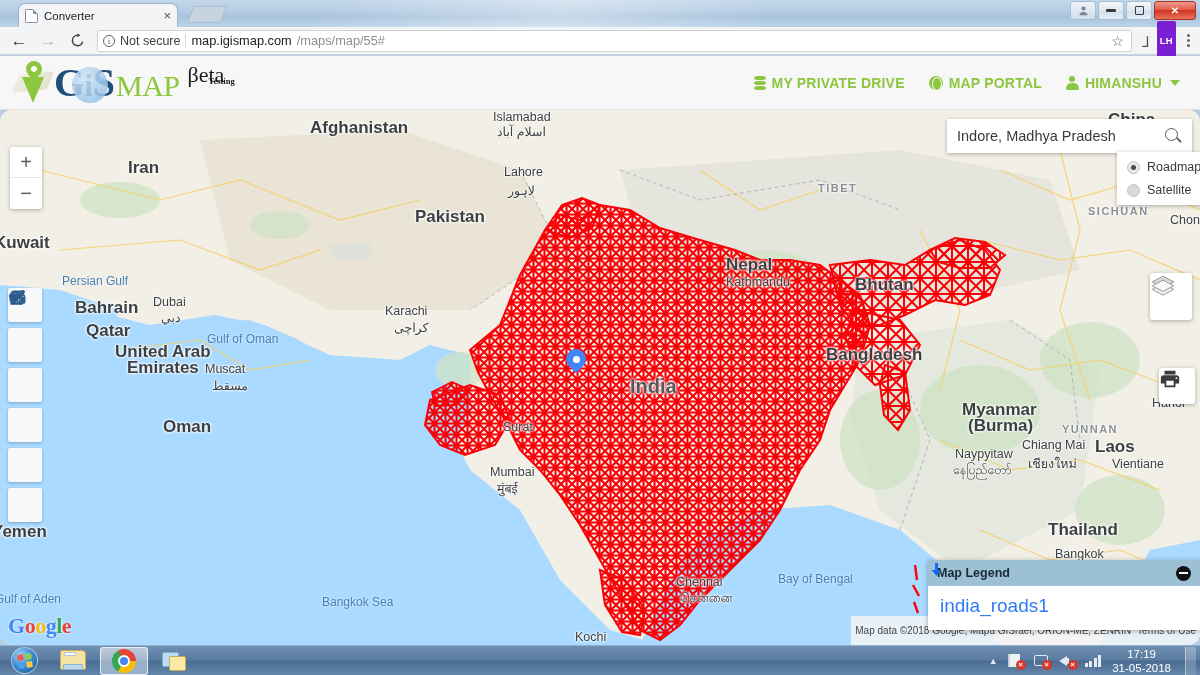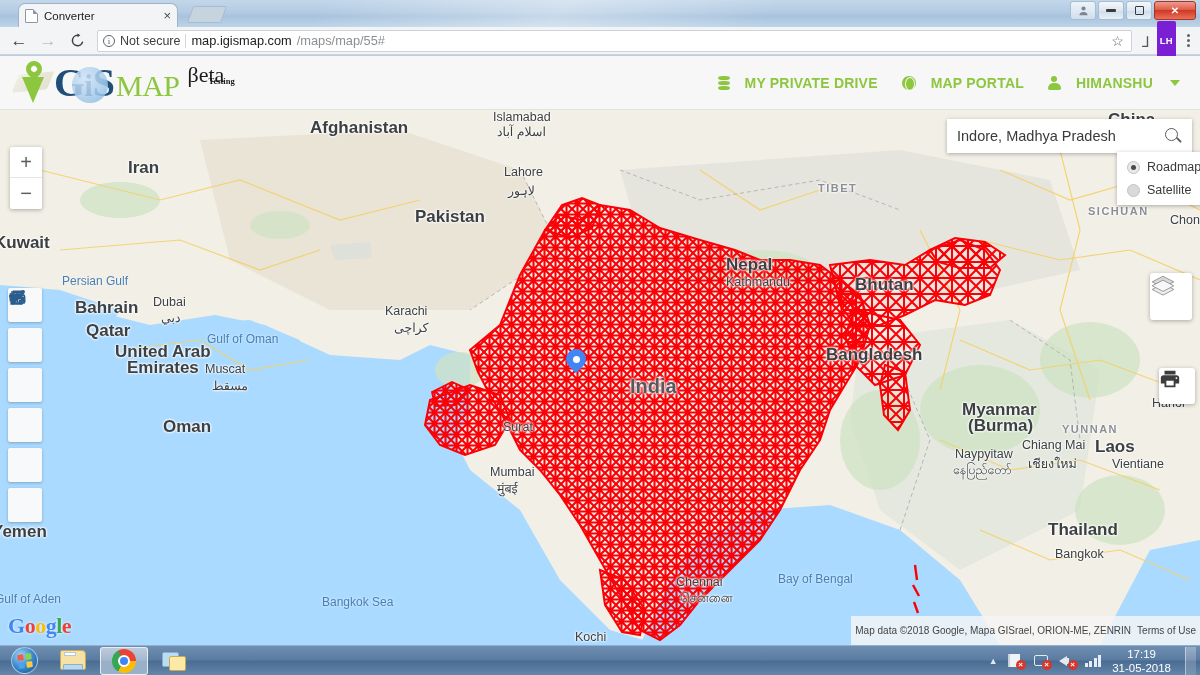--- a/index.html
+++ b/index.html
@@ -133,40 +133,40 @@
   }
   .beta-wrap {
     position: relative; margin-left: 8px; align-self: flex-start; margin-top: 5px;
     font-family: "Liberation Serif", serif; line-height: 1;
   }
   .beta-b { font-size: 22px; color: #1a1a1a; }
   .beta-sub { font-size: 8.5px; color:#1a1a1a; font-weight: bold; position:absolute; left: 21px; top: 13px; }
 
   .nav { display: flex; align-items: center; gap: 24px; padding-right: 8px; }
   .nav-item {
-    display: flex; align-items: center; gap: 15px;
+    display: flex; align-items: center; gap: 6px;
     color: #8dc63f; font-size: 14px; font-weight: bold; letter-spacing: .2px; justify-content: center;
   }
   .ico-db { display:inline-block; width:12px; height:14px; position:relative; }
   .ico-db i { position:absolute; left:0; width:12px; height:4px; background:#8dc63f; border-radius:50%/60%; }
   .ico-db i:nth-child(1){top:0;} .ico-db i:nth-child(2){top:5px;} .ico-db i:nth-child(3){top:10px;}
   .ico-globe {
     width:14px; height:14px; border-radius:50%; background:#8dc63f; position:relative; display:inline-block;
   }
   .ico-globe:after{ content:""; position:absolute; left:3px; top:1px; width:8px; height:12px;
     border:1.2px solid #f7f7f7; border-radius:50%; }
   .ico-user { display:inline-block; width:13px; height:14px; position:relative; }
   .ico-user:before{ content:""; position:absolute; left:3.5px; top:0; width:6px; height:6px; background:#8dc63f; border-radius:50%; }
   .ico-user:after{ content:""; position:absolute; left:0; top:7px; width:13px; height:7px; background:#8dc63f; border-radius:6px 6px 2px 2px; }
   .caret { width:0;height:0;border-left:5px solid transparent;border-right:5px solid transparent;border-top:6px solid #8dc63f; margin-left:2px;}
 
   
   .map {
     position: absolute; left: 0; top: 110px; width: 1200px; height: 535px;
-    background: #eae7dd; overflow: hidden;
+    background: #eae7dd; overflow: hidden; border-radius: 12px;
   }
   .map svg { position:absolute; left:0; top:0; }
   .mlabel {
     position: absolute; color: #3c4043; font-size: 14px; font-weight: bold;
     text-shadow: 0 0 3px #fff, 0 0 3px #fff, 0 0 2px #fff; white-space: nowrap;
   }
   .mlabel.sea { color: #4a7fb5; font-weight: normal; font-size: 12px; text-shadow: 0 0 3px rgba(255,255,255,.8); }
   .mlabel.state { color: #8a8f95; font-size: 11px; font-weight: bold; letter-spacing: 1.5px; }
   .mlabel.city { font-size: 12.5px; font-weight: normal; color:#3c4043; }
   .mlabel.big { font-size: 17px; }
@@ -638,20 +638,34 @@
 
     <div class="googlelogo">
       <span class="b1">G</span><span class="r">o</span><span class="y">o</span><span class="b2">g</span><span class="g">l</span><span class="r2">e</span>
     </div>
 
     <div class="attrib">
       <span>Map data ©2018 Google, Mapa GISrael, ORION-ME, ZENRIN</span>
       <span class="tou">Terms of Use</span>
     </div>
 
+    <div class="legend">
+      <div class="legend-head">
+        <span>Map Legend</span>
+        <span class="minus-circle"></span>
+      </div>
+      <div class="legend-body">
+        <span class="legend-name">india_roads1</span>
+        <span class="dl-arrow">
+          <svg width="17" height="20" viewBox="0 0 24 24" fill="#1266f1">
+              <path d="M10 2h4v10h5l-7 8-7-8h5z"></path>
+            </svg>
+        </span>
+      </div>
+    </div>
   </div>
 
   <div class="taskbar">
     <div class="startorb">
       <div class="orb">
         <span class="flag">
             <i></i>
             <i></i>
             <i></i>
             <i></i>

